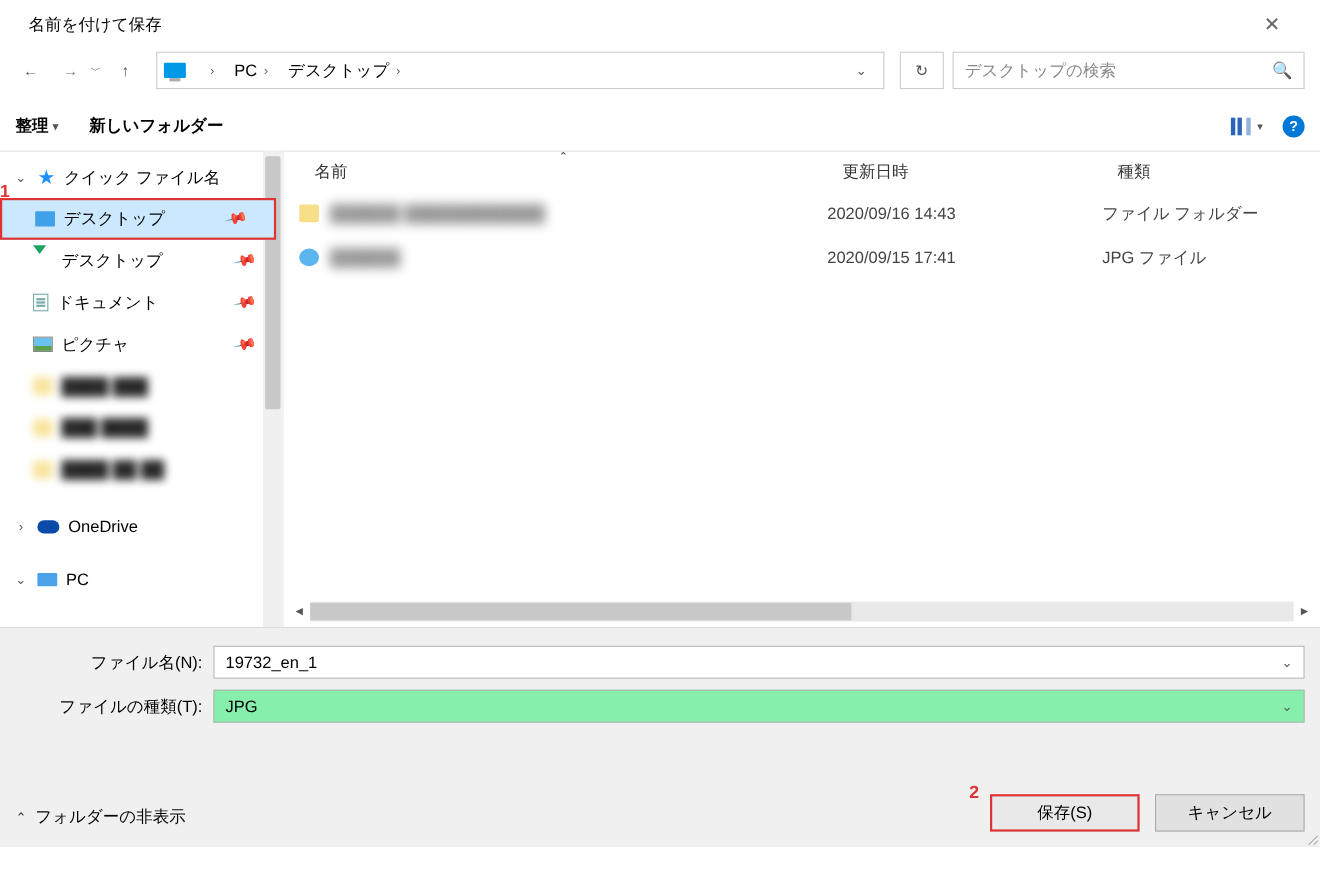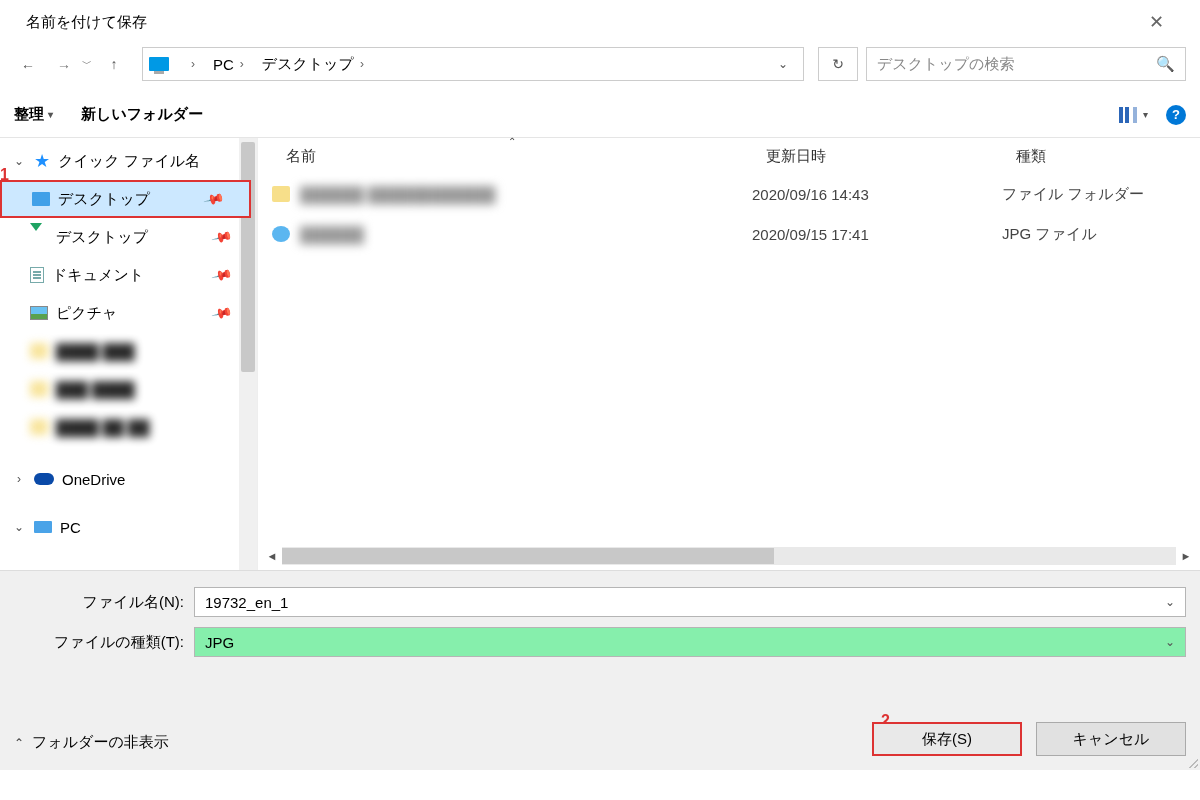--- a/index.html
+++ b/index.html
@@ -170,21 +170,21 @@
     flex:1; border:1px solid #b5b5b5; background:#fff; height:30px; display:flex; align-items:center; padding:0 10px; font-size:15px;
     position:relative;
   }
   .field-row .input.type { background:#86efac; }
   .field-row .input .chev { position:absolute; right:10px; font-size:12px; color:#555; }
 
   .buttons-row {
     position:absolute; bottom:14px; right:14px; display:flex; gap:14px; align-items:center;
   }
   .win-btn {
-    width:150px; height:34px; border:1px solid #aaa; background:#e1e1e1; display:flex; align-items:center; justify-content:center; font-size:15px;
+    width:136px; height:34px; border:1px solid #aaa; background:#e1e1e1; display:flex; align-items:center; justify-content:center; font-size:15px;
   }
   .win-btn.save { border:2px solid #d33; background:#e9e9e9; }
 
   .hide-folders {
     position:absolute; left:14px; bottom:18px; display:flex; align-items:center; gap:8px; font-size:15px;
   }
   .hide-folders .caret { font-size:12px; color:#444; }
 
   .resize-grip {
     position:absolute; right:2px; bottom:2px; width:12px; height:12px;

